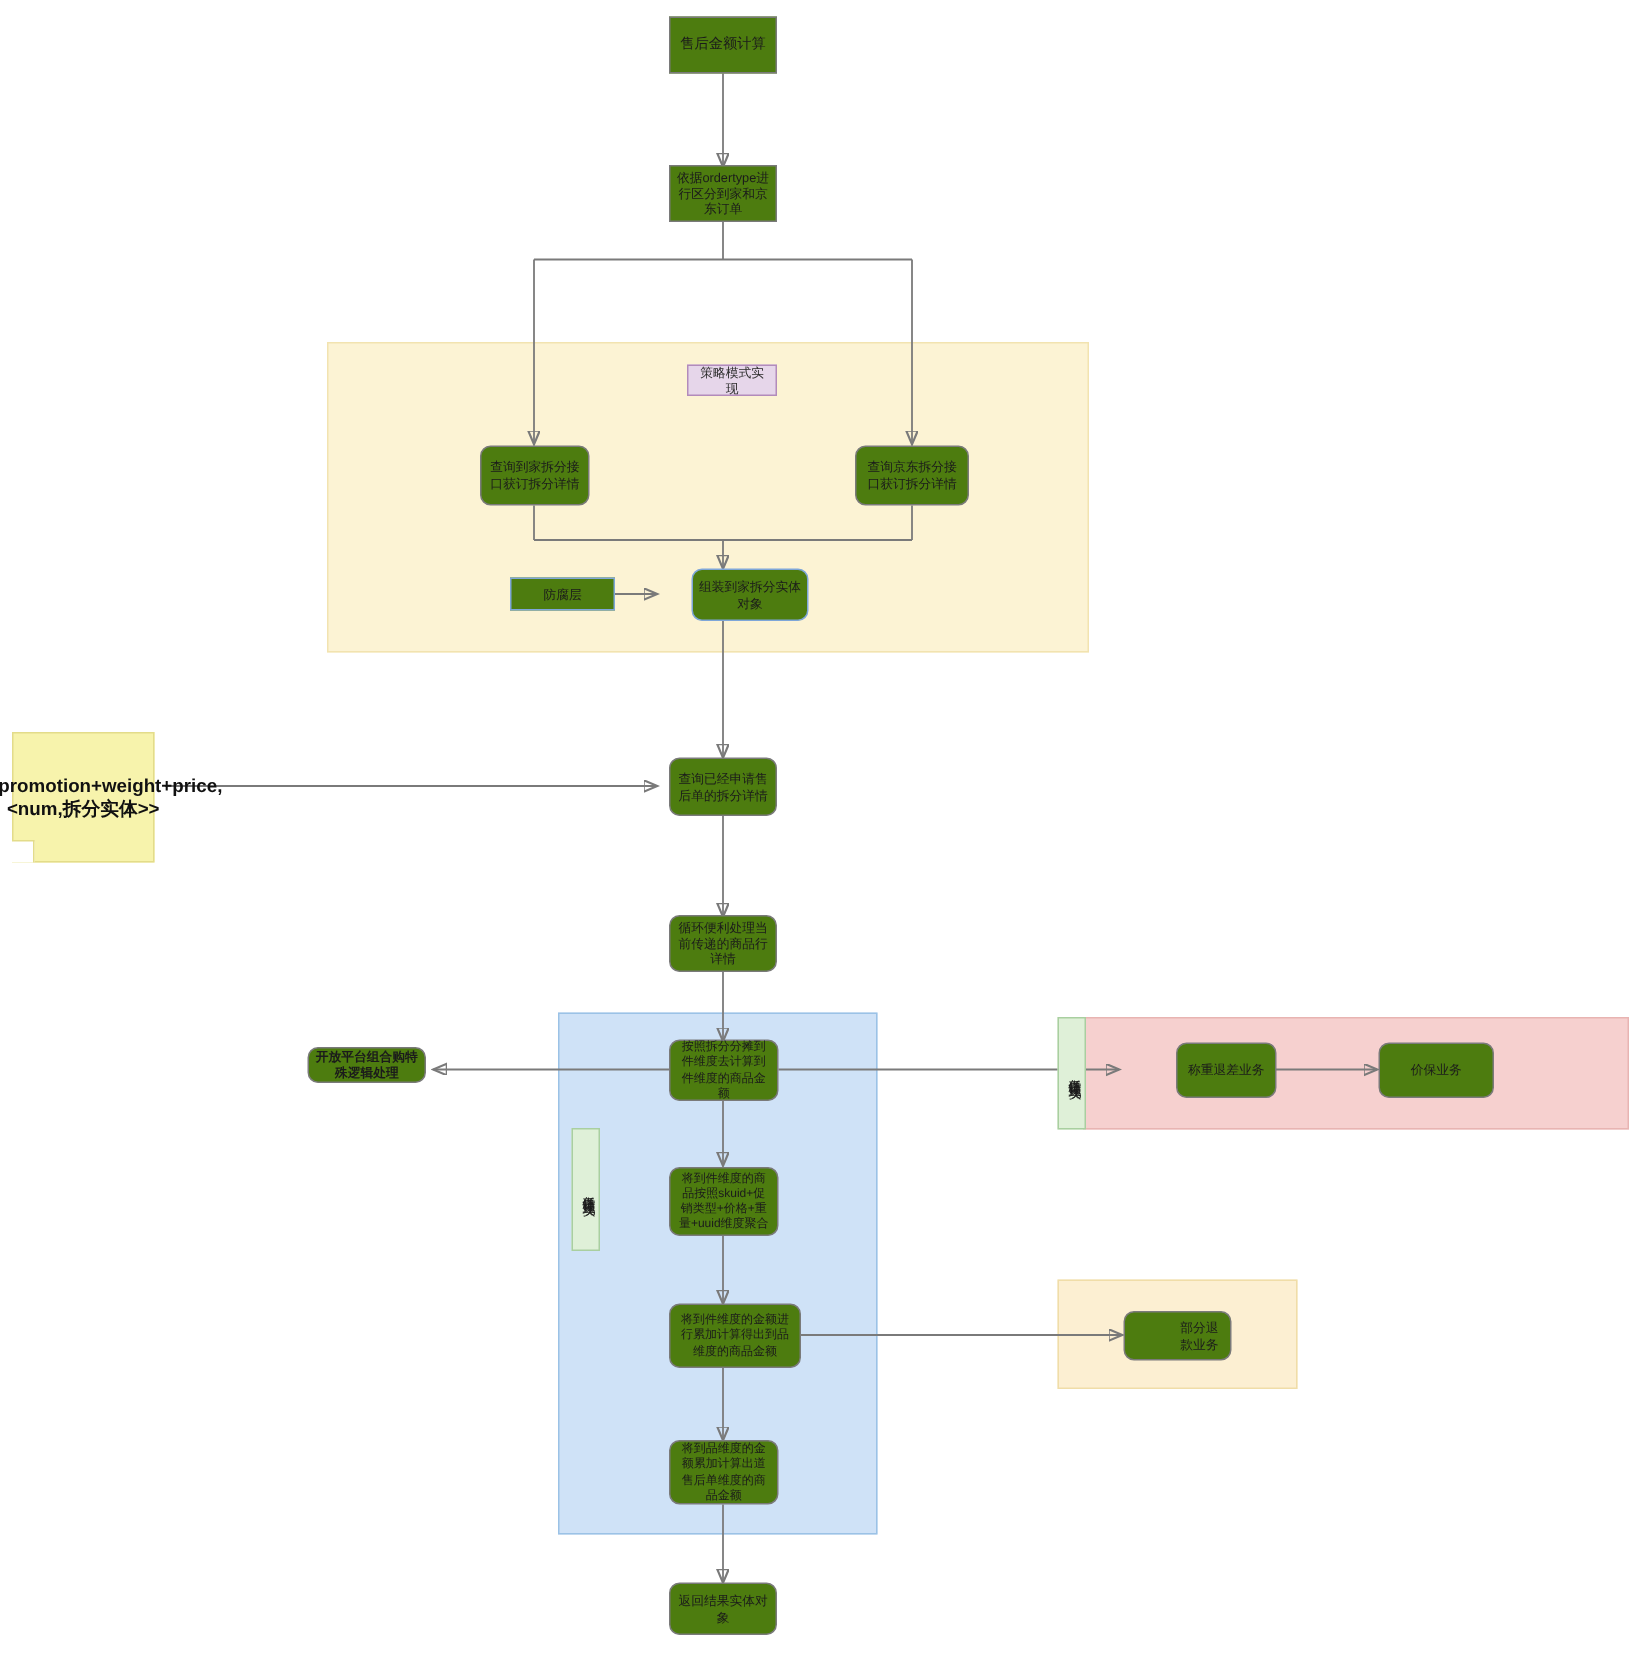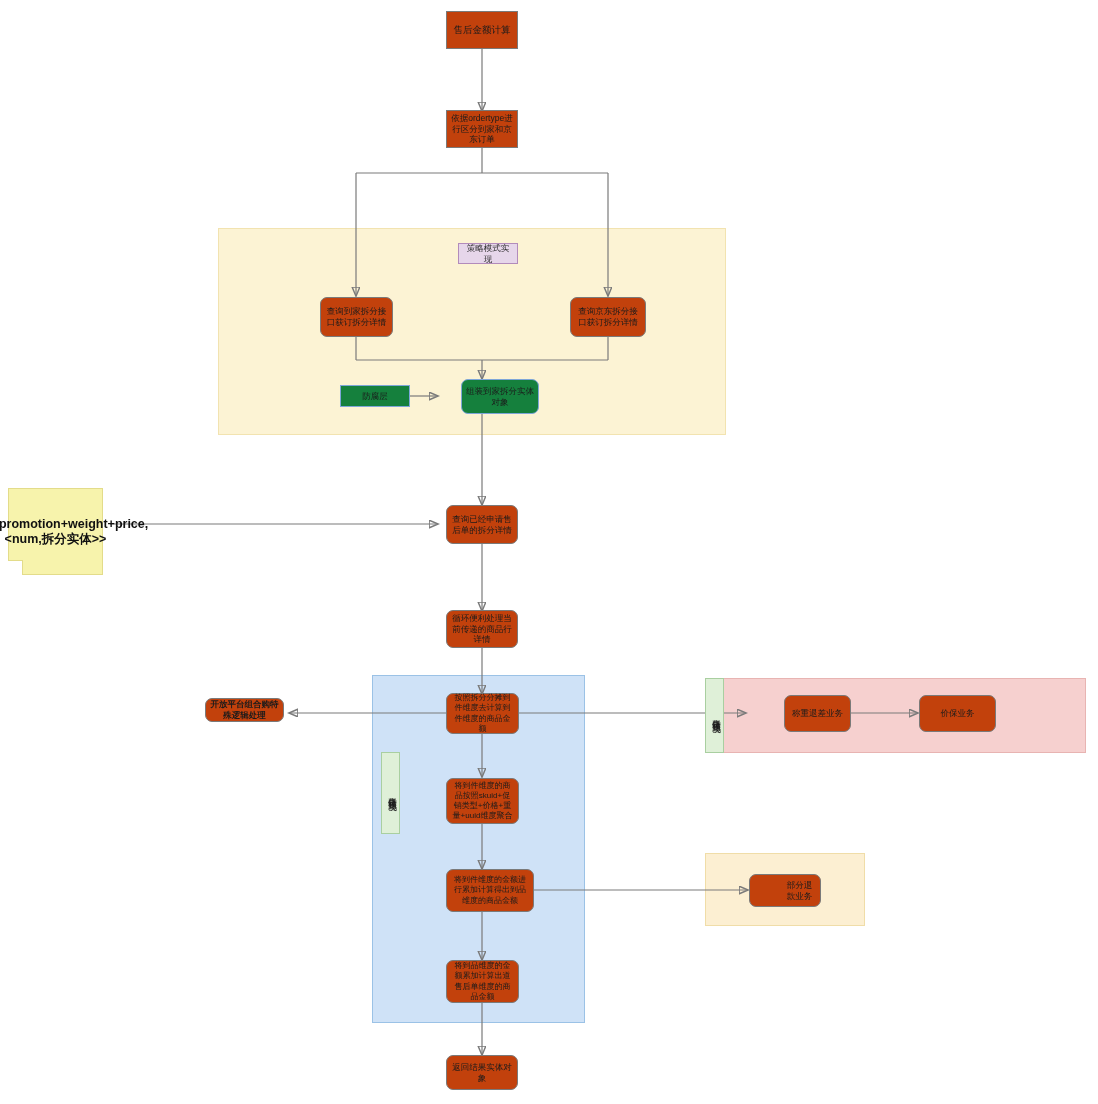--- a/index.html
+++ b/index.html
@@ -33,21 +33,21 @@
     background: #f6d0cf;
     border: 1px solid #e8b4b2;
   }
   .region-partial-orange {
     background: #fcefd2;
     border: 1px solid #f0dda8;
   }
   .node {
     position: absolute;
     box-sizing: border-box;
-    background: #c2410c;
+    background: #4d7c0f;
     border: 1px solid #7a7a7a;
     display: flex;
     align-items: center;
     justify-content: center;
     text-align: center;
     line-height: 1.28;
     color: #1b1b1b;
     padding: 2px 4px;
   }
   .node.rounded { border-radius: 7px; }
@@ -55,21 +55,21 @@
   .node .txt {
     display: block;
     width: 100%;
     word-break: break-all;
   }
   .fs8  { font-size: 8px; }
   .fs9  { font-size: 8.5px; }
   .fs10 { font-size: 9.5px; }
 
   .node-blue {
-    background: #15803d;
+    background: #4d7c0f;
     border: 1px solid #7ea6d9;
   }
   .node-purple {
     background: #e6d6ea;
     border: 1px solid #b28bbb;
     color: #2b2b2b;
   }
   .node-green-v {
     background: #dff0d8;
     border: 1px solid #a9cfa0;

